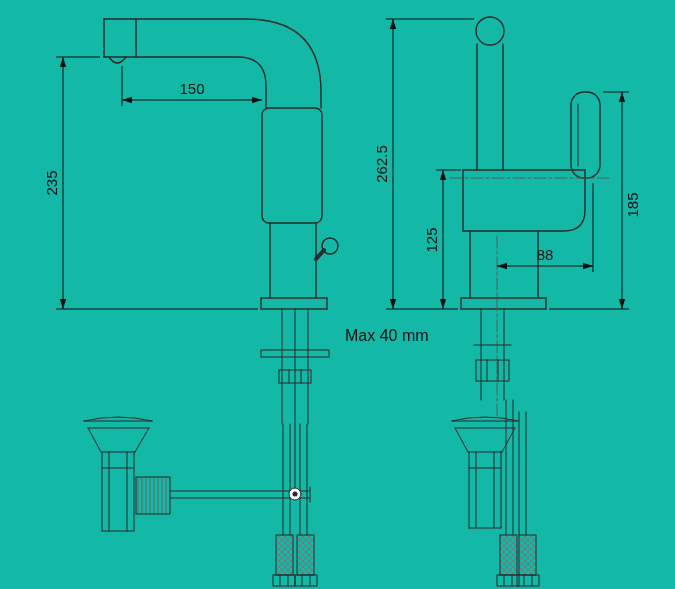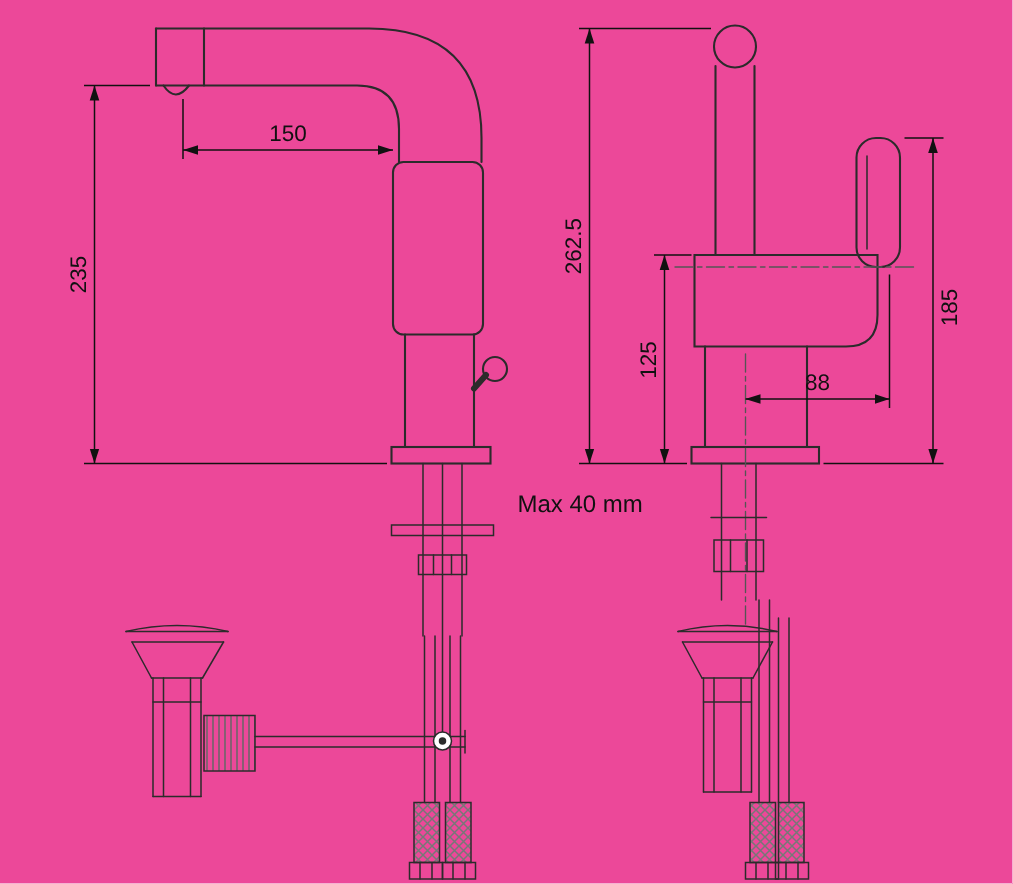--- a/index.html
+++ b/index.html
@@ -4,21 +4,21 @@
 <style>
   html, body {
     margin: 0;
     padding: 0;
     background: #ffffff;
     font-family: "Liberation Sans", sans-serif;
   }
   .canvas {
     width: 675px;
     height: 589px;
-    background: #ec4899;
+    background: #14b8a6;
     position: relative;
     overflow: hidden;
   }
   svg { display: block; }
   .part   { stroke: #2b2b2b; stroke-width: 1.4; fill: none; stroke-linecap: round; }
   .thin   { stroke-width: 1; }
   .center { stroke: #555; stroke-width: 0.9; stroke-dasharray: 12 3 3 3; }
   .dim    { stroke: #111; stroke-width: 1; fill: none; }
   .dimtxt { stroke: none; fill: #111; font-family: "Liberation Sans", sans-serif; font-size: 15px; }
   .dimtxt.big { font-size: 16px; }

